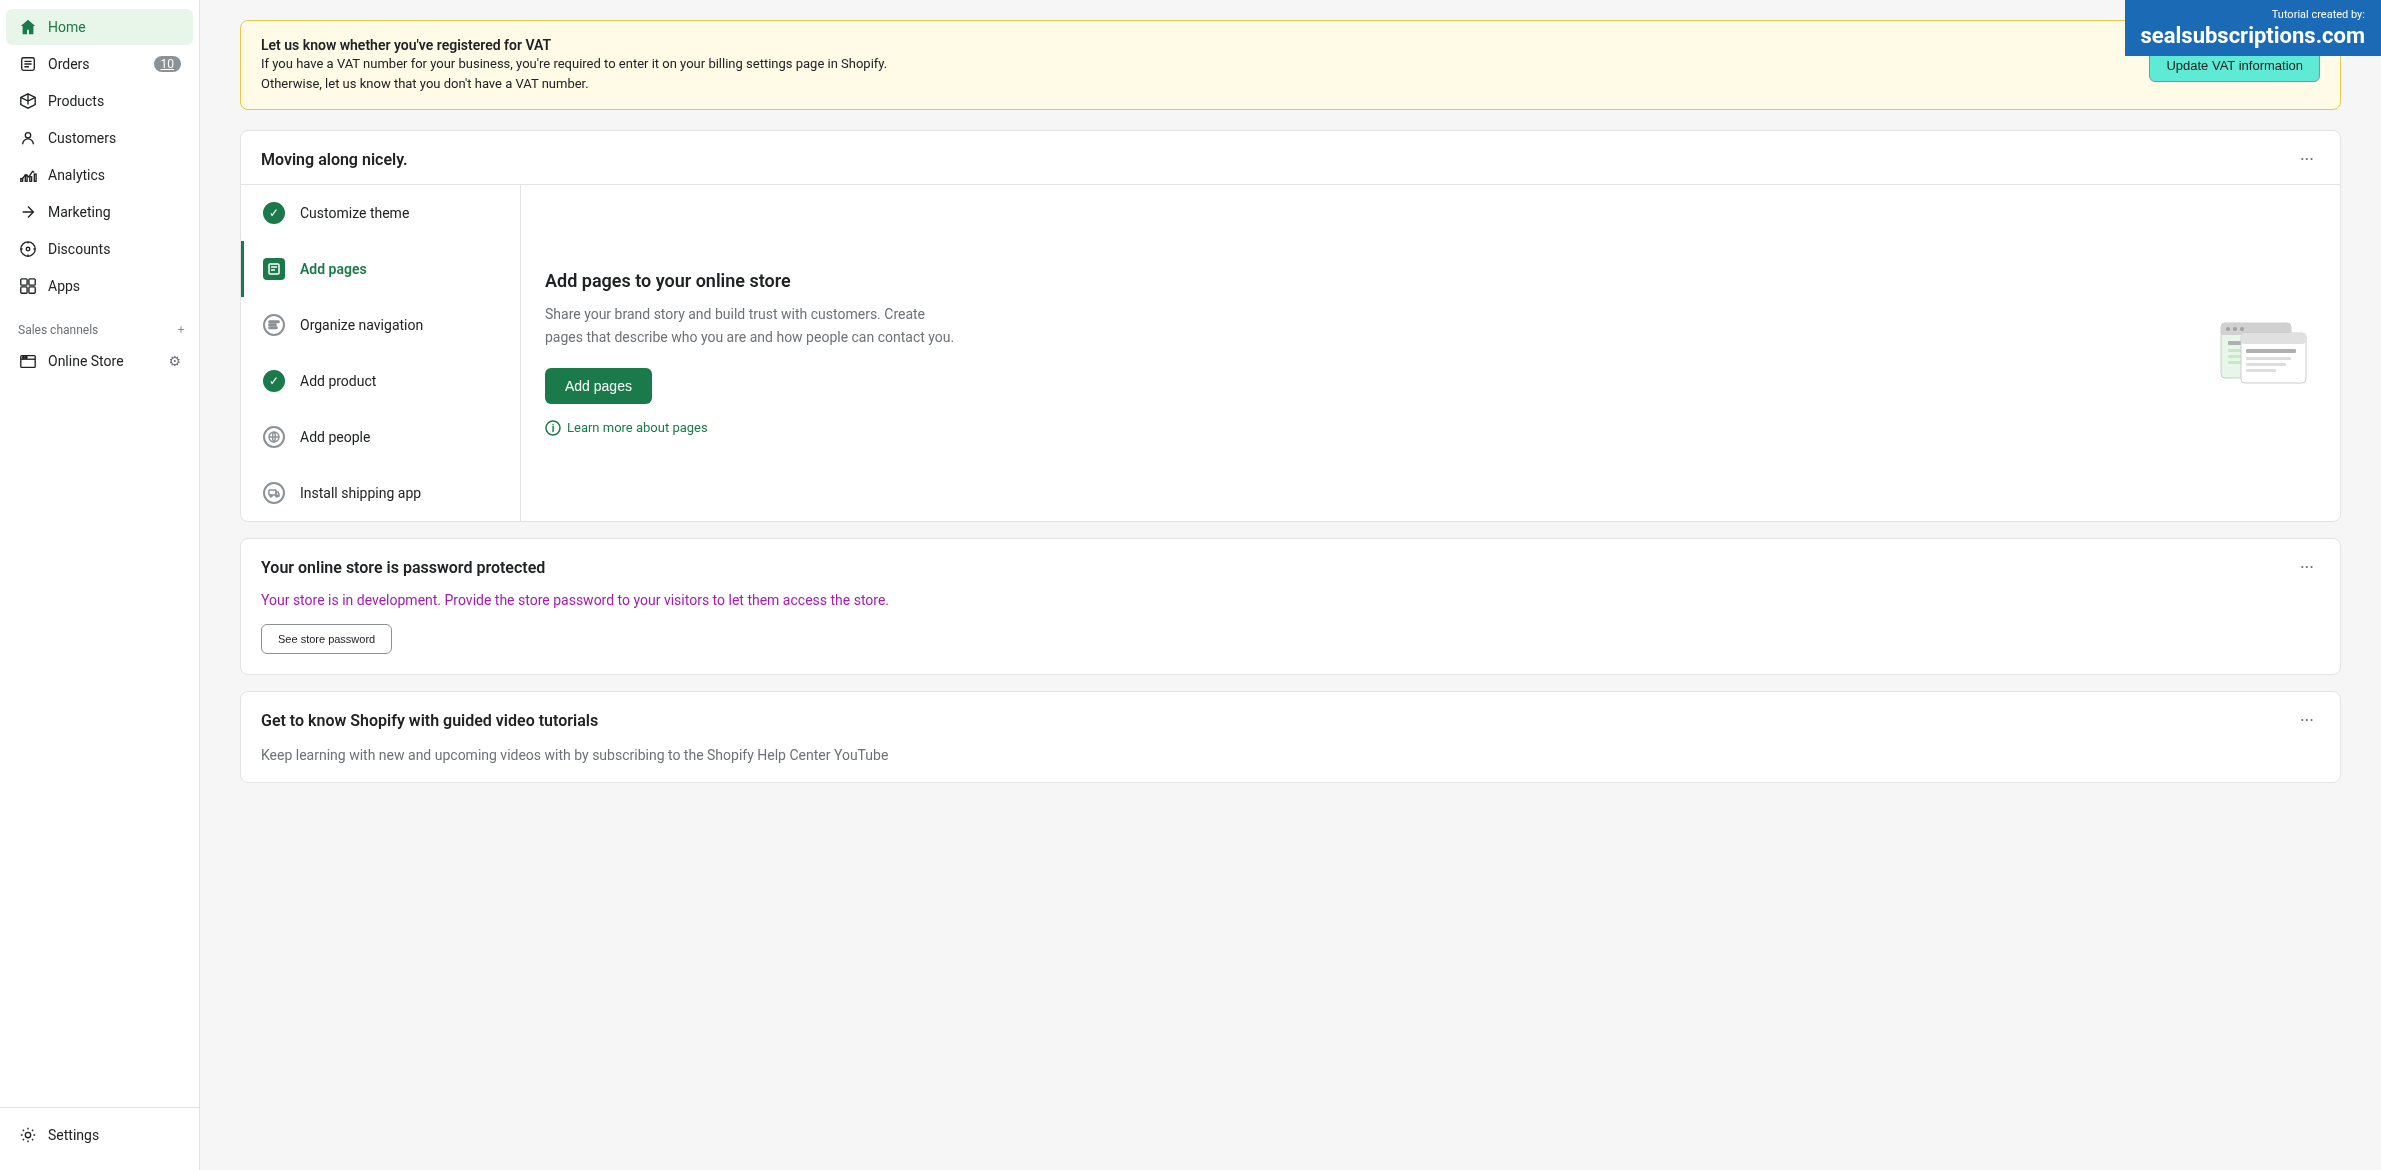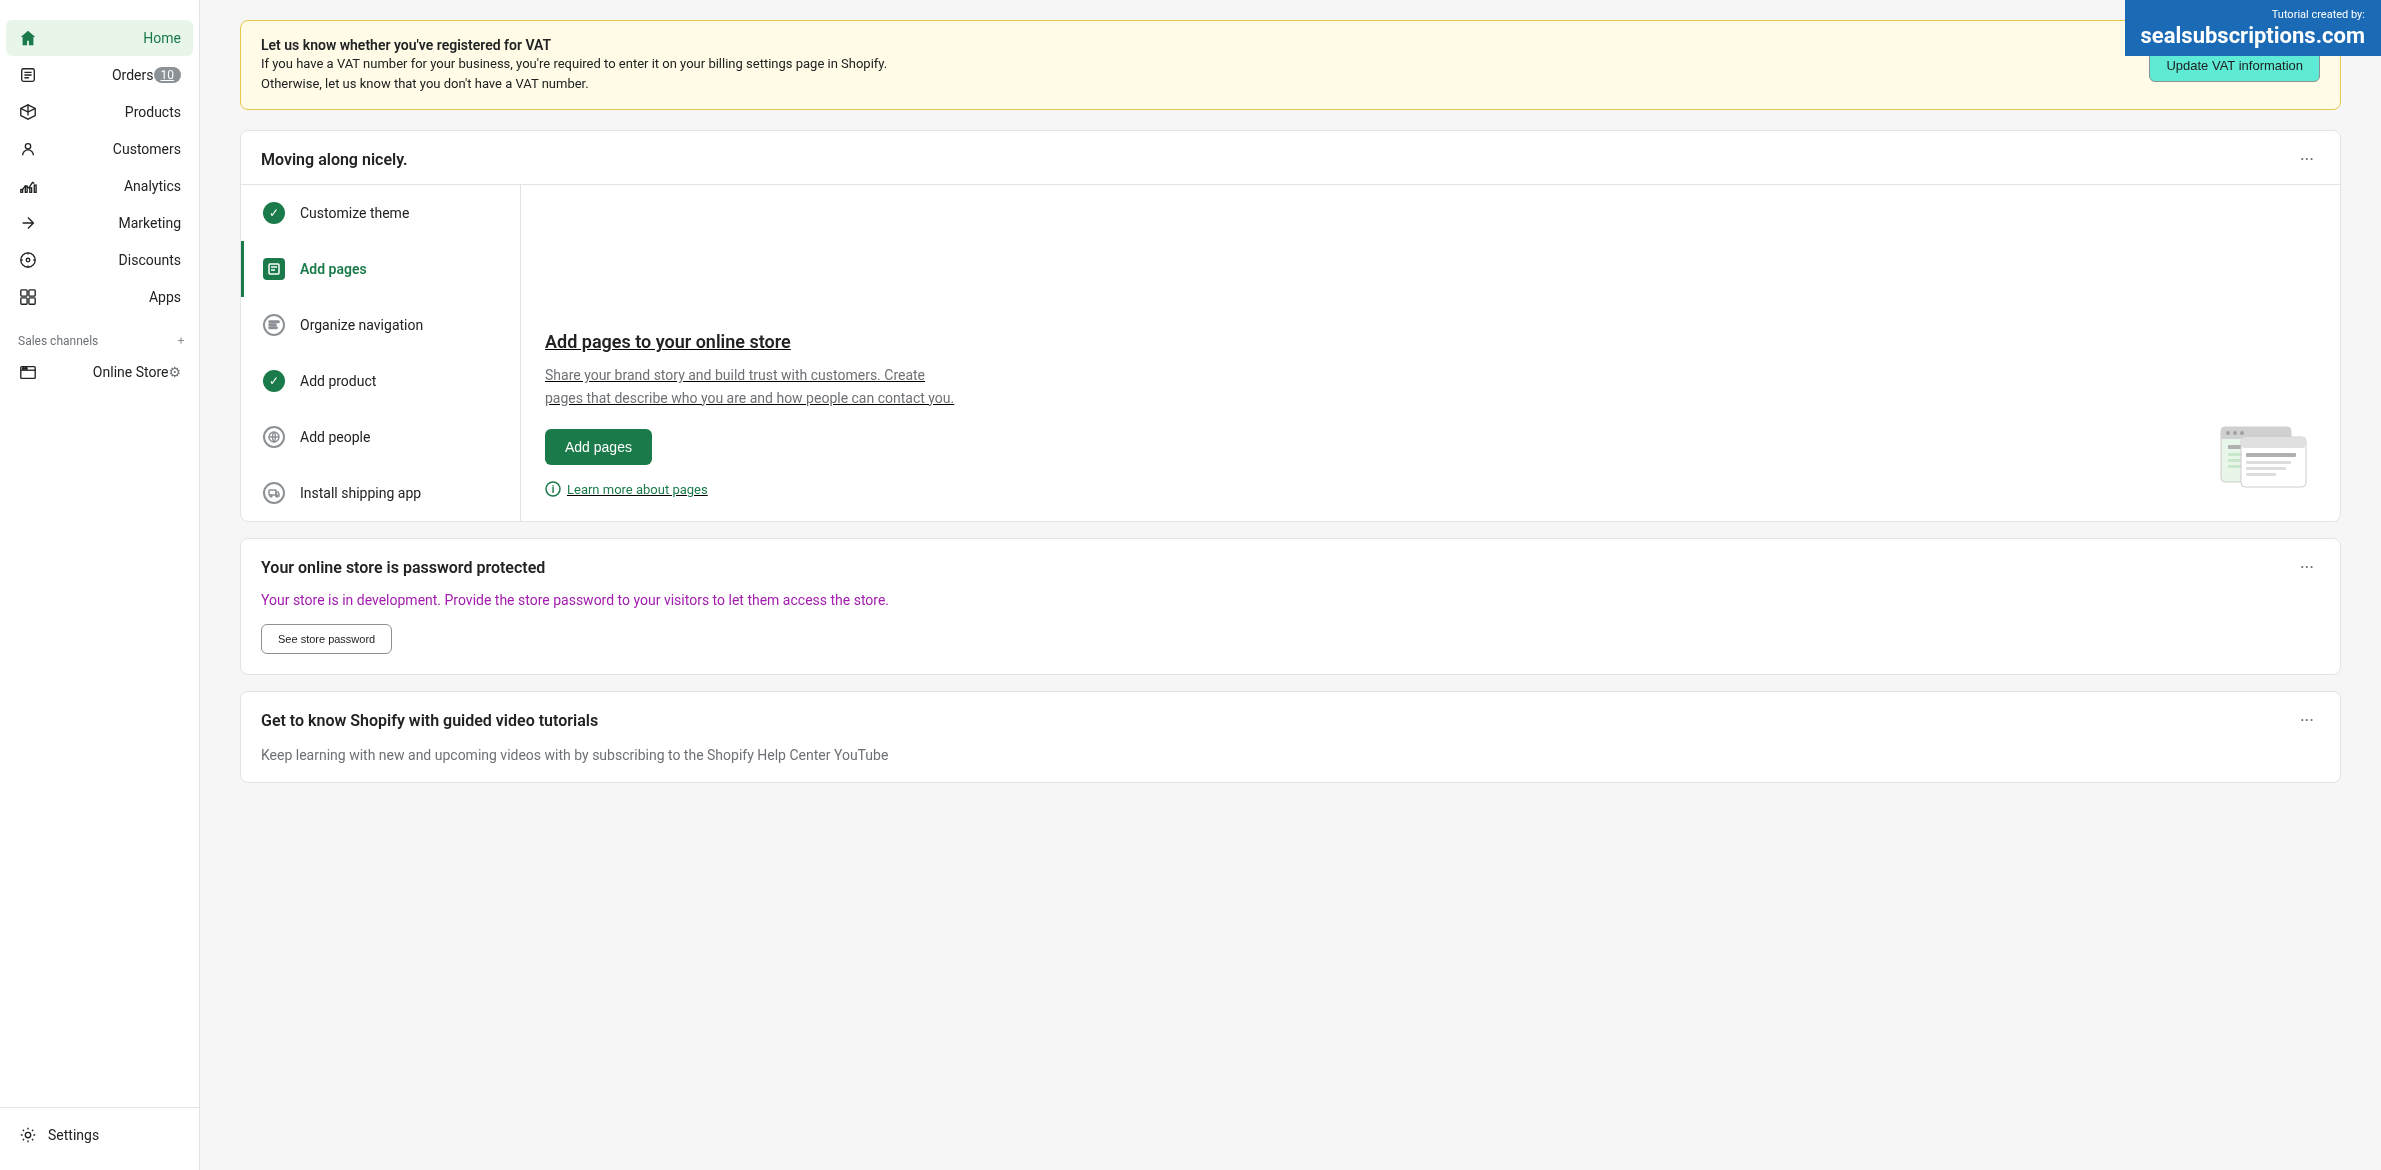--- a/index.html
+++ b/index.html
@@ -17,23 +17,22 @@
       width: 200px;
       background: #fff;
       border-right: 1px solid #e1e3e5;
       display: flex;
       flex-direction: column;
       flex-shrink: 0;
       height: 100vh;
       overflow-y: auto;
     }
     .sidebar-nav {
-      padding: 19px 0;
+      padding: 8px 0;
       flex: 1;
-      text-align: right;
     }
     .nav-item {
       display: flex;
       align-items: center;
       padding: 8px 12px;
       cursor: pointer;
       border-radius: 6px;
       margin: 1px 6px;
       color: #202223;
       text-decoration: none;
@@ -208,23 +207,22 @@
       justify-content: center;
     }
     .step-label { font-size: 14px; }
     .step-item.active .step-label { font-weight: 600; color: #1a7a4a; }
 
     
     .step-content {
       flex: 1;
       padding: 24px;
       display: flex;
-      align-items: flex-end;
+      align-items: center;
       justify-content: space-between;
-      text-decoration: underline;
     }
     .step-content-left { flex: 1; }
     .step-content h2 {
       font-size: 18px;
       font-weight: 600;
       color: #202223;
       margin-bottom: 12px;
     }
     .step-content p {
       font-size: 14px;

